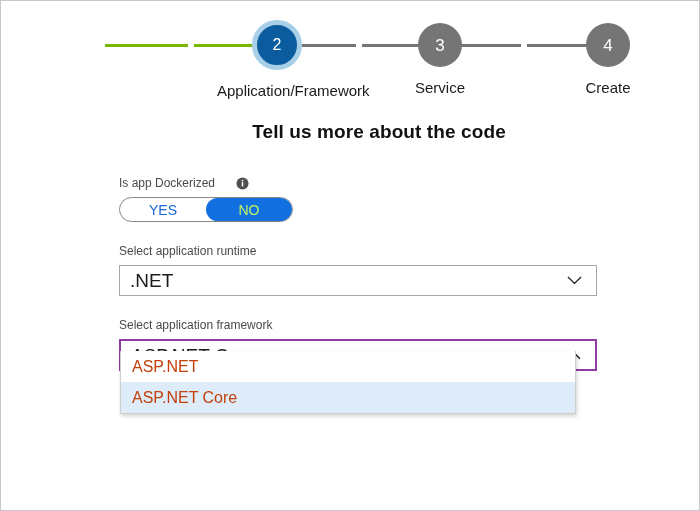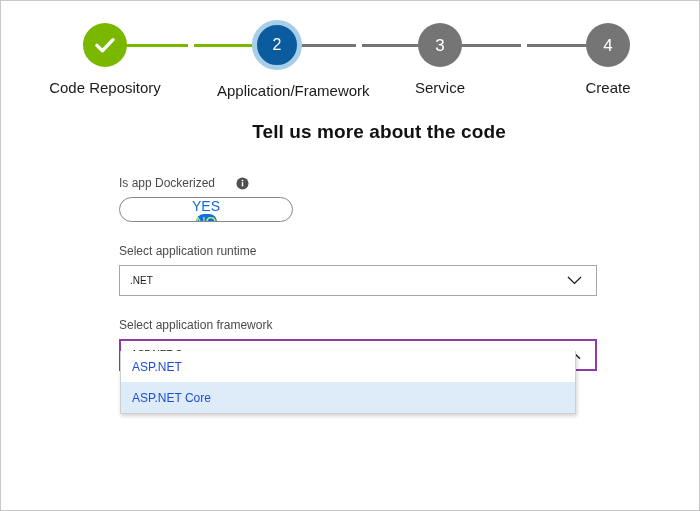--- a/index.html
+++ b/index.html
@@ -134,21 +134,20 @@
     display: inline-flex;
     align-items: center;
     width: 174px;
     height: 25px;
     border: 1px solid #8a8886;
     border-radius: 13px;
     background: #ffffff;
     box-sizing: border-box;
     overflow: hidden;
     padding: 0;
-    flex-direction: column;
   }
   .toggle-opt {
     flex: 1 1 50%;
     height: 100%;
     display: flex;
     align-items: center;
     justify-content: center;
     font-size: 14px;
     color: #1768d8;
     border-radius: 13px;
@@ -170,21 +169,21 @@
     display: flex;
     align-items: center;
     padding: 0 10px;
   }
   .combo.focused {
     border: 2px solid #8a2be2;
     border-color: #8e3ba6;
     height: 32px;
   }
   .combo-value {
-    font-size: 10px;
+    font-size: 19px;
     color: #1b1b1b;
     flex: 1 1 auto;
     line-height: 1;
   }
   .chev {
     width: 15px;
     height: 9px;
     flex: 0 0 auto;
     margin-right: 4px;
   }
@@ -199,22 +198,22 @@
     border-top: none;
     box-shadow: 1px 2px 4px rgba(0,0,0,0.18);
     box-sizing: border-box;
     z-index: 5;
   }
   .option {
     height: 31px;
     display: flex;
     align-items: center;
     padding: 0 11px;
-    font-size: 12px;
-    color: #1d4ed8;
+    font-size: 16px;
+    color: #c2410c;
     background: #ffffff;
   }
   .option.highlighted {
     background: #deecf9;
   }
 </style>
 </head>
 <body>
 
 <div id="page">
@@ -224,28 +223,20 @@
     <div class="connector done" style="left:104px; width:172px;">
       <div class="gap"></div>
     </div>
     <div class="connector" style="left:276px; width:163px;">
       <div class="gap"></div>
     </div>
     <div class="connector" style="left:439px; width:168px;">
       <div class="gap"></div>
     </div>
 
-    <div class="step step-done" style="left:104px;">
-      <div class="step-circle">
-        <svg class="check-svg" viewBox="0 0 24 24">
-          <path d="M4.5 12.3 L9.6 17.3 L19.4 7.1" fill="none" stroke="#ffffff" stroke-width="3.1" stroke-linecap="round" stroke-linejoin="round"></path>
-        </svg>
-      </div>
-      <div class="step-label">Code Repository</div>
-    </div>
 
     <div class="step step-current" style="left:276px;">
       <div class="step-circle">
         <span class="num">2</span>
       </div>
       <div class="step-label">Application/Framework</div>
     </div>
 
     <div class="step step-todo" style="left:439px;">
       <div class="step-circle">

